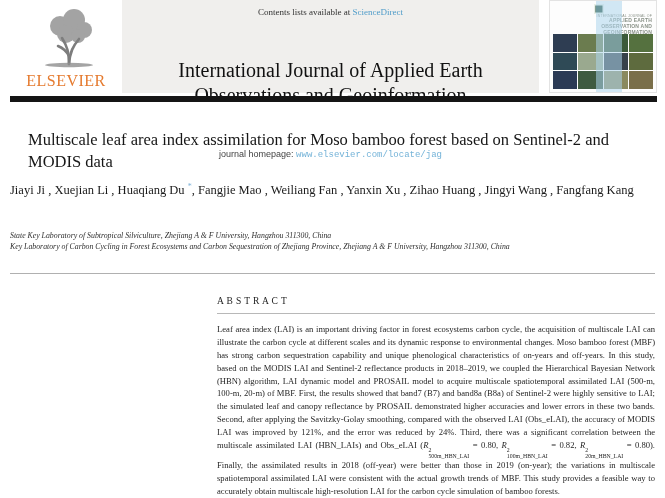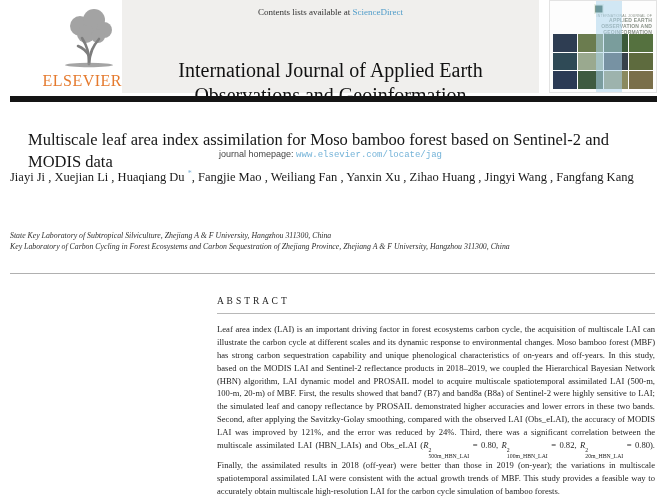--- a/index.html
+++ b/index.html
@@ -1,21 +1,21 @@
 <!DOCTYPE html>
 <html><head>
 <meta charset="utf-8">
 <style>
   html,body{margin:0;padding:0;background:#ffffff;}
   .page{position:relative;width:665px;height:498px;background:#ffffff;overflow:hidden;
         font-family:"Liberation Serif",serif;color:#1c1c1c;}
 
   
   .masthead{position:absolute;top:0;left:10px;right:8px;height:93px;display:flex;}
-  .logo-col{width:112px;display:flex;flex-direction:column;align-items:flex-end;
+  .logo-col{width:112px;display:flex;flex-direction:column;align-items:center;
             justify-content:flex-start;padding-top:6px;}
   .logo-col svg{display:block;margin-left:6px;}
   .elsevier-word{font-family:"Liberation Serif",serif;font-size:16px;letter-spacing:.5px;
                  margin-top:2px;font-weight:400;}
   .head-box{flex:1;background:#f0efed;text-align:center;display:flex;flex-direction:column;
             justify-content:space-between;padding:7px 4px 7px 4px;box-sizing:border-box;margin-right:10px;gap:41px;}
   .contents-line{font-size:9px;color:#333;}
   .journal-title{font-size:20px;line-height:1.25;color:#111;}
   .homepage-line{font-family:"Liberation Sans",sans-serif;font-size:9px;color:#444;}
   a.link{text-decoration:none;cursor:pointer;}
@@ -34,21 +34,21 @@
               grid-template-columns:repeat(4,1fr);grid-template-rows:repeat(3,1fr);gap:1px;}
   .tile{width:100%;height:100%;}
   .cover-band{position:absolute;left:46px;top:0;width:26px;height:93px;pointer-events:none;}
 
   
   .black-bar{position:absolute;top:96px;left:10px;right:8px;height:6px;}
 
   
   .article-title{position:absolute;left:28px;top:129px;width:610px;font-size:16.5px;
                  line-height:1.32;color:#161616;}
-  .authors{position:absolute;left:10px;top:168px;width:630px;font-size:12.5px;line-height:1.5;color:#1a1a1a;}
+  .authors{position:absolute;left:10px;top:181px;width:630px;font-size:12.5px;line-height:1.5;color:#1a1a1a;}
   .authors sup{font-size:8px;}
   .affiliations{position:absolute;left:10px;top:230px;width:645px;font-style:italic;
                 font-size:7.8px;line-height:1.45;color:#2e2e2e;}
 
   .rule-full{position:absolute;left:10px;right:10px;top:273px;border-top:1px solid #b0b0b0;}
 
   
   .left-col{position:absolute;left:10px;top:290px;width:168px;}
   .right-col{position:absolute;left:217px;top:296px;width:438px;}
   .section-heading{font-size:9.5px;color:#222;white-space:pre;letter-spacing:.4px;}

